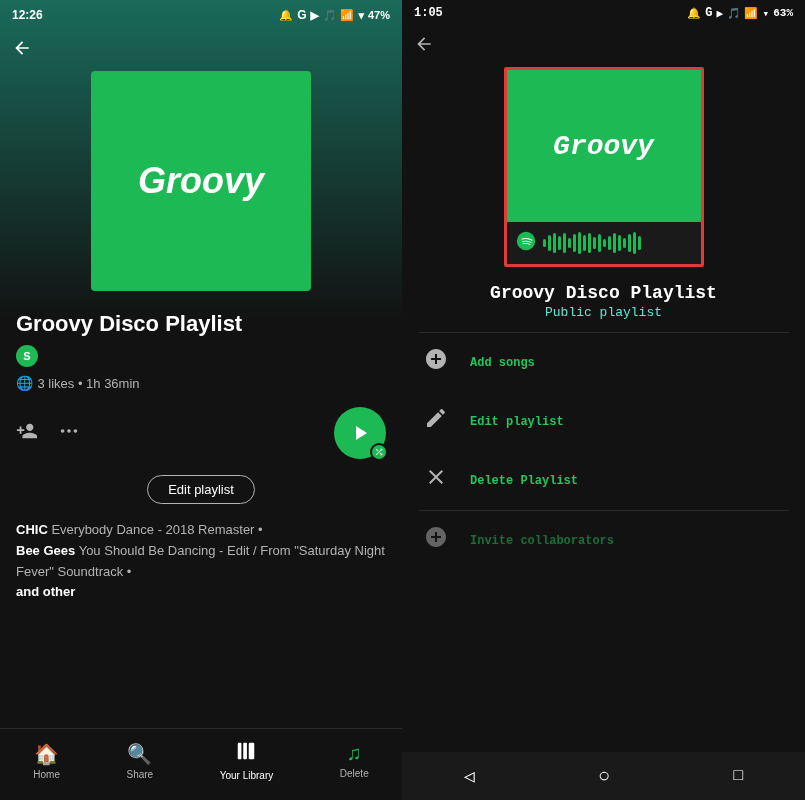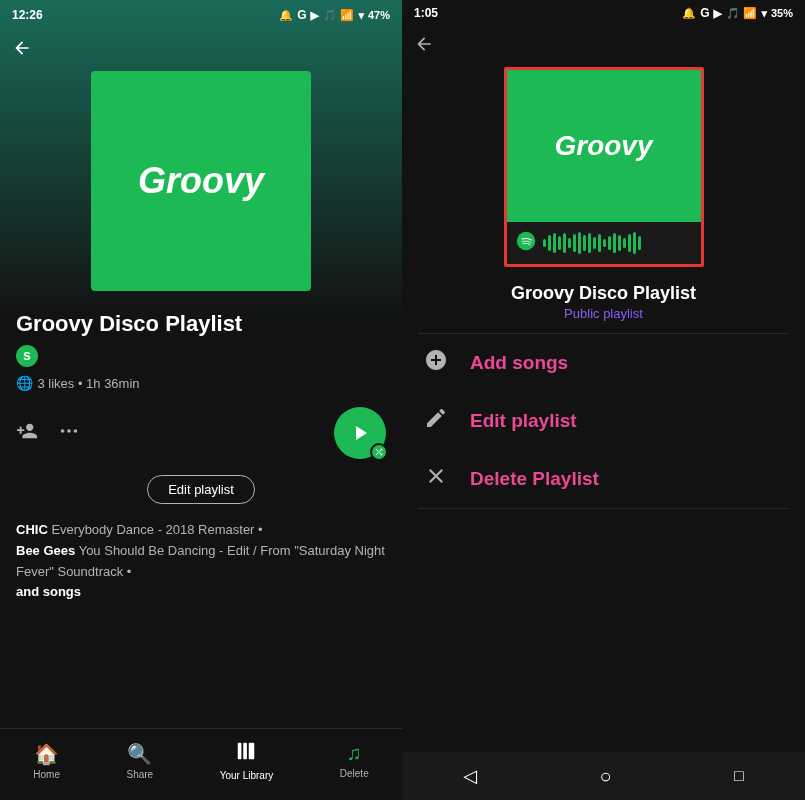--- a/index.html
+++ b/index.html
@@ -215,20 +215,21 @@
 
     
     .right-panel {
       width: 403px;
       height: 800px;
       background: #121212;
       display: flex;
       flex-direction: column;
       position: relative;
       overflow: hidden;
+      font-family: Liberation Mono, monospace;
     }
 
     .status-bar-right {
       display: flex;
       justify-content: space-between;
       align-items: center;
       padding: 6px 12px;
       color: white;
       font-size: 12px;
       font-weight: bold;
@@ -300,21 +301,21 @@
 
     .right-playlist-title {
       color: white;
       font-size: 18px;
       font-weight: bold;
       text-align: center;
       padding: 4px 16px 2px;
     }
 
     .right-playlist-sub {
-      color: #8b5cf6;
+      color: #5eead4;
       font-size: 13px;
       text-align: center;
       padding: 0 16px 12px;
     }
 
     .menu-items {
       flex: 1;
       overflow: hidden;
     }
 
@@ -327,22 +328,22 @@
     }
 
     .menu-icon {
       color: #b3b3b3;
       font-size: 22px;
       width: 28px;
       text-align: center;
     }
 
     .menu-label {
-      color: #ec4899;
-      font-size: 19px;
+      color: #22c55e;
+      font-size: 12px;
       font-weight: bold;
     }
 
     .divider {
       height: 1px;
       background: #2a2a2a;
       margin: 0 16px;
     }
 
     .bottom-nav-right {
@@ -450,21 +451,21 @@
     </div>
   </div>
 
   <button class="edit-playlist-btn">Edit playlist</button>
 
   <div class="track-preview">
     <span class="bold">CHIC</span>
     <span> Everybody Dance - 2018 Remaster •</span><br>
     <span class="bold">Bee Gees</span>
     <span> You Should Be Dancing - Edit / From "Saturday Night Fever" Soundtrack •</span><br>
-    <span class="bold">and songs</span>
+    <span class="bold">and other</span>
   </div>
 
   <div class="bottom-nav">
     <div class="nav-item">
       <span class="nav-icon">🏠</span>
       <span>Home</span>
     </div>
     <div class="nav-item">
       <span class="nav-icon">🔍</span>
       <span>Share</span>
@@ -491,21 +492,21 @@
 
   <div class="status-bar-right">
     <span>1:05</span>
     <div class="status-icons">
       <span>🔔</span>
       <span style="font-size:12px;font-weight:bold;color:white;">G</span>
       <span>▶</span>
       <span>🎵</span>
       <span>📶</span>
       <span>▾</span>
-      <span>35%</span>
+      <span>63%</span>
     </div>
   </div>
 
   <div class="back-btn-right">
     <svg width="20" height="20" viewBox="0 0 24 24" fill="#b3b3b3">
       <path d="M20 11H7.83l5.59-5.59L12 4l-8 8 8 8 1.41-1.41L7.83 13H20v-2z"></path>
     </svg>
   </div>
 
   <div class="album-art-right-container">
@@ -577,20 +578,28 @@
           <path d="M19 6.41L17.59 5 12 10.59 6.41 5 5 6.41 10.59 12 5 17.59 6.41 19 12 13.41 17.59 19 19 17.59 13.41 12z"></path>
         </svg>
       </span>
       <span class="menu-label">Delete Playlist</span>
     </div>
 
 
 
     <div class="divider"></div>
 
+    <div class="menu-item">
+      <span class="menu-icon" style="opacity:0.5;">
+        <svg width="24" height="24" viewBox="0 0 24 24" fill="#b3b3b3">
+          <path d="M12 2C6.48 2 2 6.48 2 12s4.48 10 10 10 10-4.48 10-10S17.52 2 12 2zm5 11h-4v4h-2v-4H7v-2h4V7h2v4h4v2z"></path>
+        </svg>
+      </span>
+      <span class="menu-label" style="opacity:0.5;">Invite collaborators</span>
+    </div>
 
   </div>
 
   <div class="bottom-nav-right">
     <span style="color:white;font-size:18px;">◁</span>
     <span style="color:white;font-size:20px;">○</span>
     <span style="color:white;font-size:16px;">□</span>
   </div>
 
 </div>

